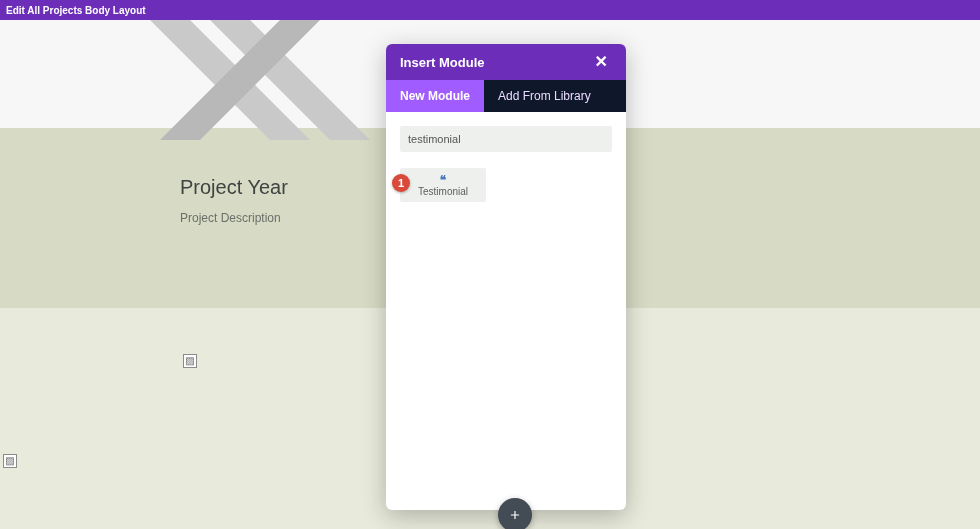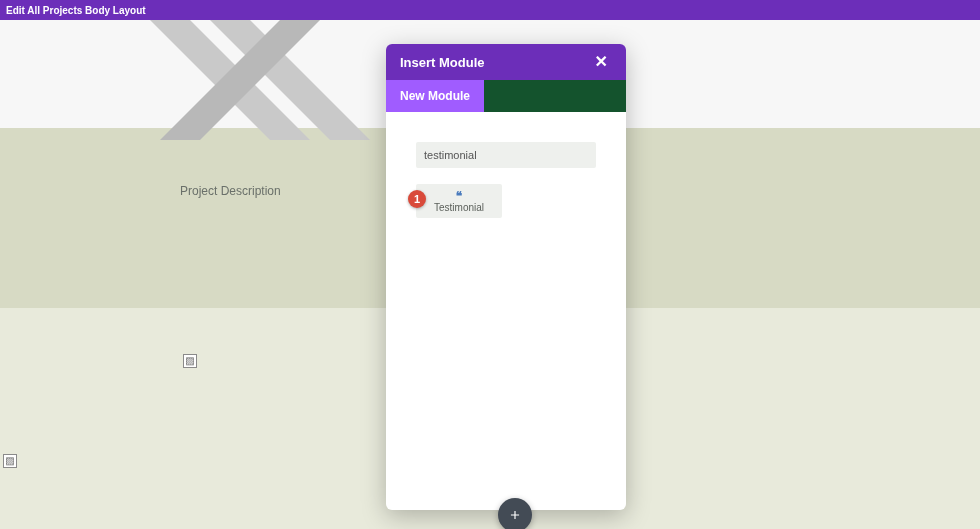--- a/index.html
+++ b/index.html
@@ -36,24 +36,24 @@
   .modal {
     position: absolute; left: 386px; top: 44px; width: 240px; height: 466px;
     background: #fff; border-radius: 6px; box-shadow: 0 6px 24px rgba(0,0,0,.25);
     display: flex; flex-direction: column; overflow:hidden;
   }
   .modal-header {
     background: #6c2eb9; color:#fff; height: 36px; display:flex; align-items:center;
     justify-content: space-between; padding: 0 14px; font-size: 13px; font-weight:600;
   }
   .modal-close { cursor:pointer; font-size:16px; line-height:1; padding:4px; }
-  .modal-tabs { display:flex; background:#14532d; font-size:12px; }
+  .modal-tabs { display:flex; background:#0f172a; font-size:12px; }
   .modal-tab { padding: 9px 14px; color:#e9dcff; cursor:pointer; }
   .modal-tab.active { background:#a05cff; color:#fff; font-weight:600; }
-  .modal-body { padding: 30px; flex:1; }
+  .modal-body { padding: 14px; flex:1; }
   .search {
     width:100%; height:26px; background:#eef0ed; border:none; border-radius:2px;
     padding: 0 8px; font-size:11px; color:#555; outline:none;
   }
   .module-grid { margin-top: 16px; display:flex; gap:10px; }
   .module-item {
     width: 86px; height: 34px; background:#eef0ed; border-radius:2px;
     display:flex; flex-direction:column; align-items:center; justify-content:center;
     font-size:10px; color:#5a5f5a; cursor:pointer; position:relative;
   }
@@ -89,33 +89,35 @@
       <polygon points="0,0 40,0 160,120 120,120"></polygon>
       <polygon points="60,0 100,0 220,120 180,120"></polygon>
     </g>
     <g fill="#b8b8b8">
       <polygon points="130,0 170,0 50,120 10,120"></polygon>
     </g>
   </svg>
 </div>
 
 <div class="project-text">
+  <h3>Project Year</h3>
   <p>Project Description</p>
 </div>
 
 <span class="broken" style="left:183px; top:354px;"></span>
 <span class="broken" style="left:3px;  top:454px;"></span>
 
 <div class="modal">
   <div class="modal-header">
     <span>Insert Module</span>
     <span class="modal-close">✕</span>
   </div>
   <div class="modal-tabs">
     <div class="modal-tab active">New Module</div>
+    <div class="modal-tab">Add From Library</div>
   </div>
   <div class="modal-body">
     <input class="search" value="testimonial" style="">
     <div class="module-grid">
       <div class="module-item">
         <span class="badge">1</span>
         <span class="quote">❝</span>
         <span>Testimonial</span>
       </div>
     </div>

